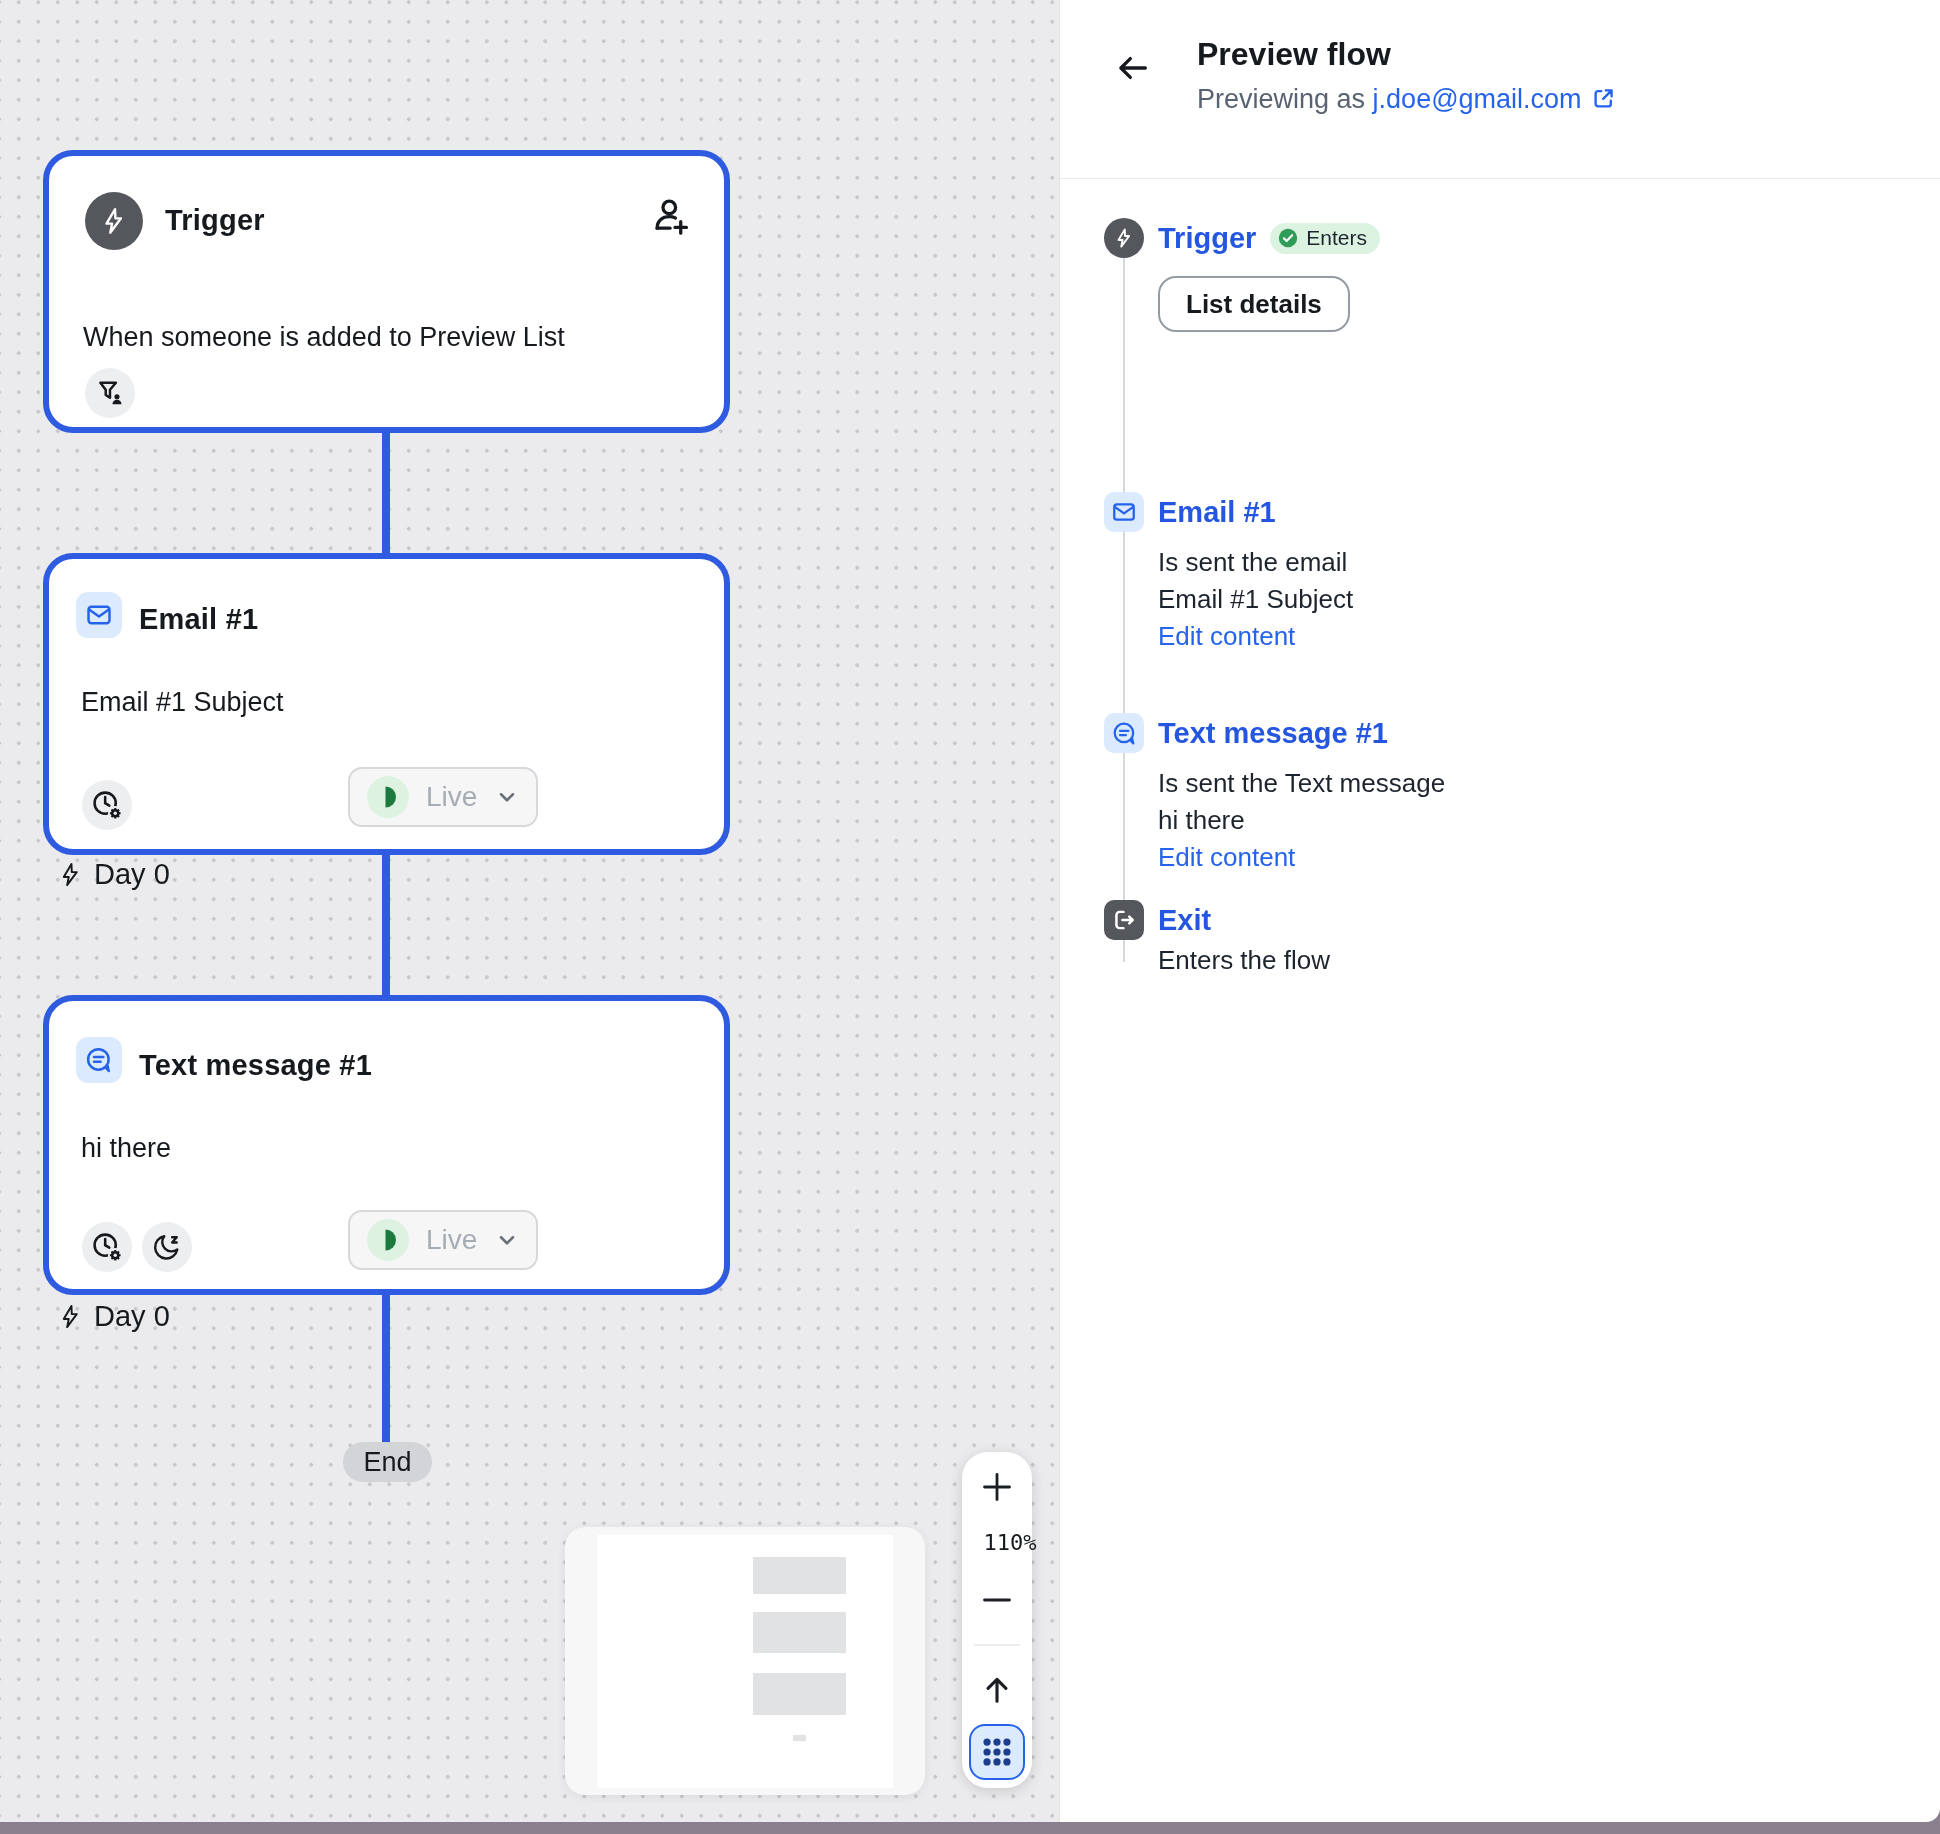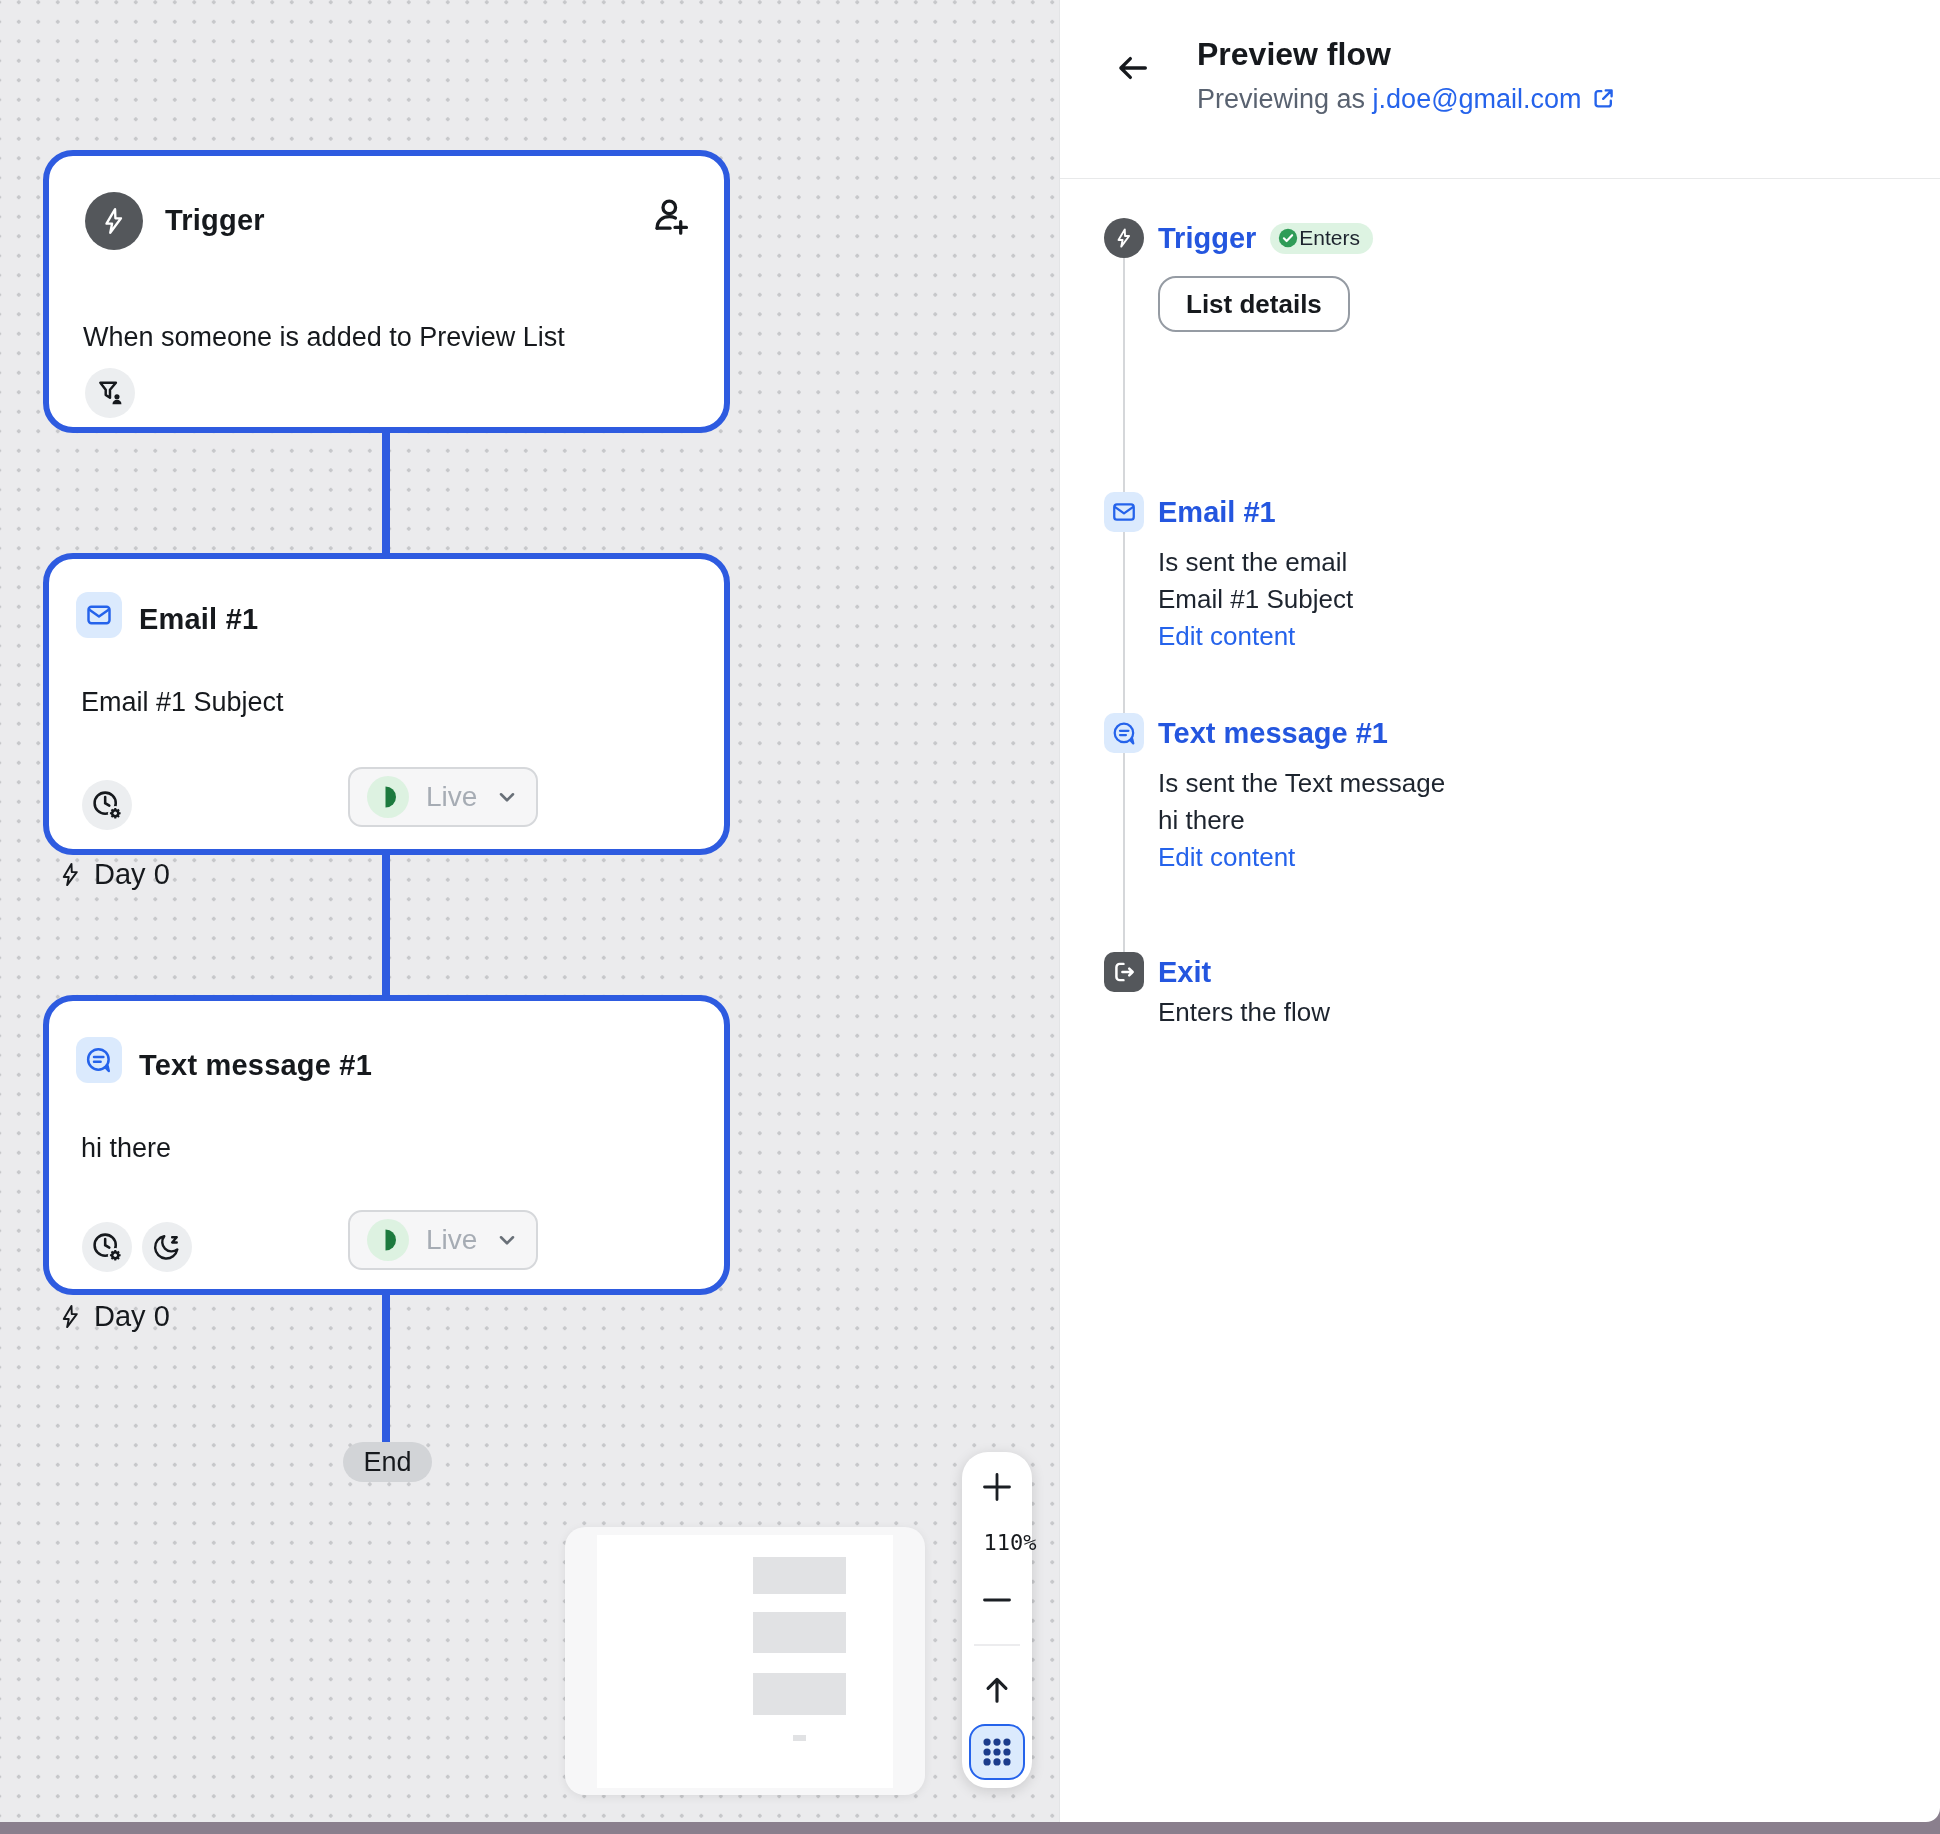--- a/index.html
+++ b/index.html
@@ -77,21 +77,21 @@
   .step{position:absolute;left:44px;display:flex;gap:14px;}
   .step-icon-circle{width:40px;height:40px;border-radius:50%;background:var(--dark_icon,#54575b);
     display:grid;place-items:center;flex:none;position:relative;z-index:1;}
   .step-icon-sq{width:40px;height:40px;border-radius:10px;background:var(--icon_bg_blue,#dbeafd);
     display:grid;place-items:center;flex:none;position:relative;z-index:1;}
   .step-icon-dark{width:40px;height:40px;border-radius:10px;background:var(--dark_icon,#54575b);
     display:grid;place-items:center;flex:none;position:relative;z-index:1;}
   .step-content{display:flex;flex-direction:column;align-items:flex-start;}
   .step-heading-row{display:flex;align-items:center;gap:14px;height:40px;}
   .step-heading{font-size:29px;font-weight:700;color:var(--heading_blue,#2456df);cursor:pointer;}
-  .badge{display:inline-flex;align-items:center;height:31px;padding:0 13px 0 7px;
+  .badge{display:inline-flex;align-items:center;gap:7px;height:31px;padding:0 13px 0 7px;
     border-radius:16px;background:var(--green_badge_bg,#ddf3e2);font-size:21px;color:#1d242e;}
   .step-lines{margin-top:12px;font-size:26px;line-height:37px;color:#1d242e;}
   .step-date{color:var(--gray_text,#596270);}
   .step-link{color:var(--link_blue,#2563eb);cursor:pointer;}
   .details-btn{margin-top:18px;height:56px;padding:0 26px;border:2px solid #959ba3;border-radius:18px;
     background:#fff;font-family:inherit;font-size:26px;font-weight:700;color:#16191d;cursor:pointer;}
   svg{display:block;}
 </style>
 </head>
 <body>
@@ -329,21 +329,21 @@
           <span class="step-heading">Text message #1</span>
         </div>
         <div class="step-lines">
           <div>Is sent the Text message</div>
           <div>hi there</div>
           <div class="step-link">Edit content</div>
         </div>
       </div>
     </div>
 
-    <div class="step" style="top:952px;">
+    <div class="step" style="top:900px;">
       <span class="step-icon-dark">
         <svg width="26" height="26" viewBox="0 0 24 24" fill="none" stroke="#ffffff" stroke-width="2.3" stroke-linecap="round" stroke-linejoin="round">
           <path d="M11.5 4.5 H8 a3 3 0 0 0 -3 3 v9 a3 3 0 0 0 3 3 h3.5"></path>
           <path d="M10.5 12 h9.5 M16.8 8.8 L20 12 l-3.2 3.2"></path>
         </svg>
       </span>
       <div class="step-content">
         <div class="step-heading-row">
           <span class="step-heading">Exit</span>
         </div>

